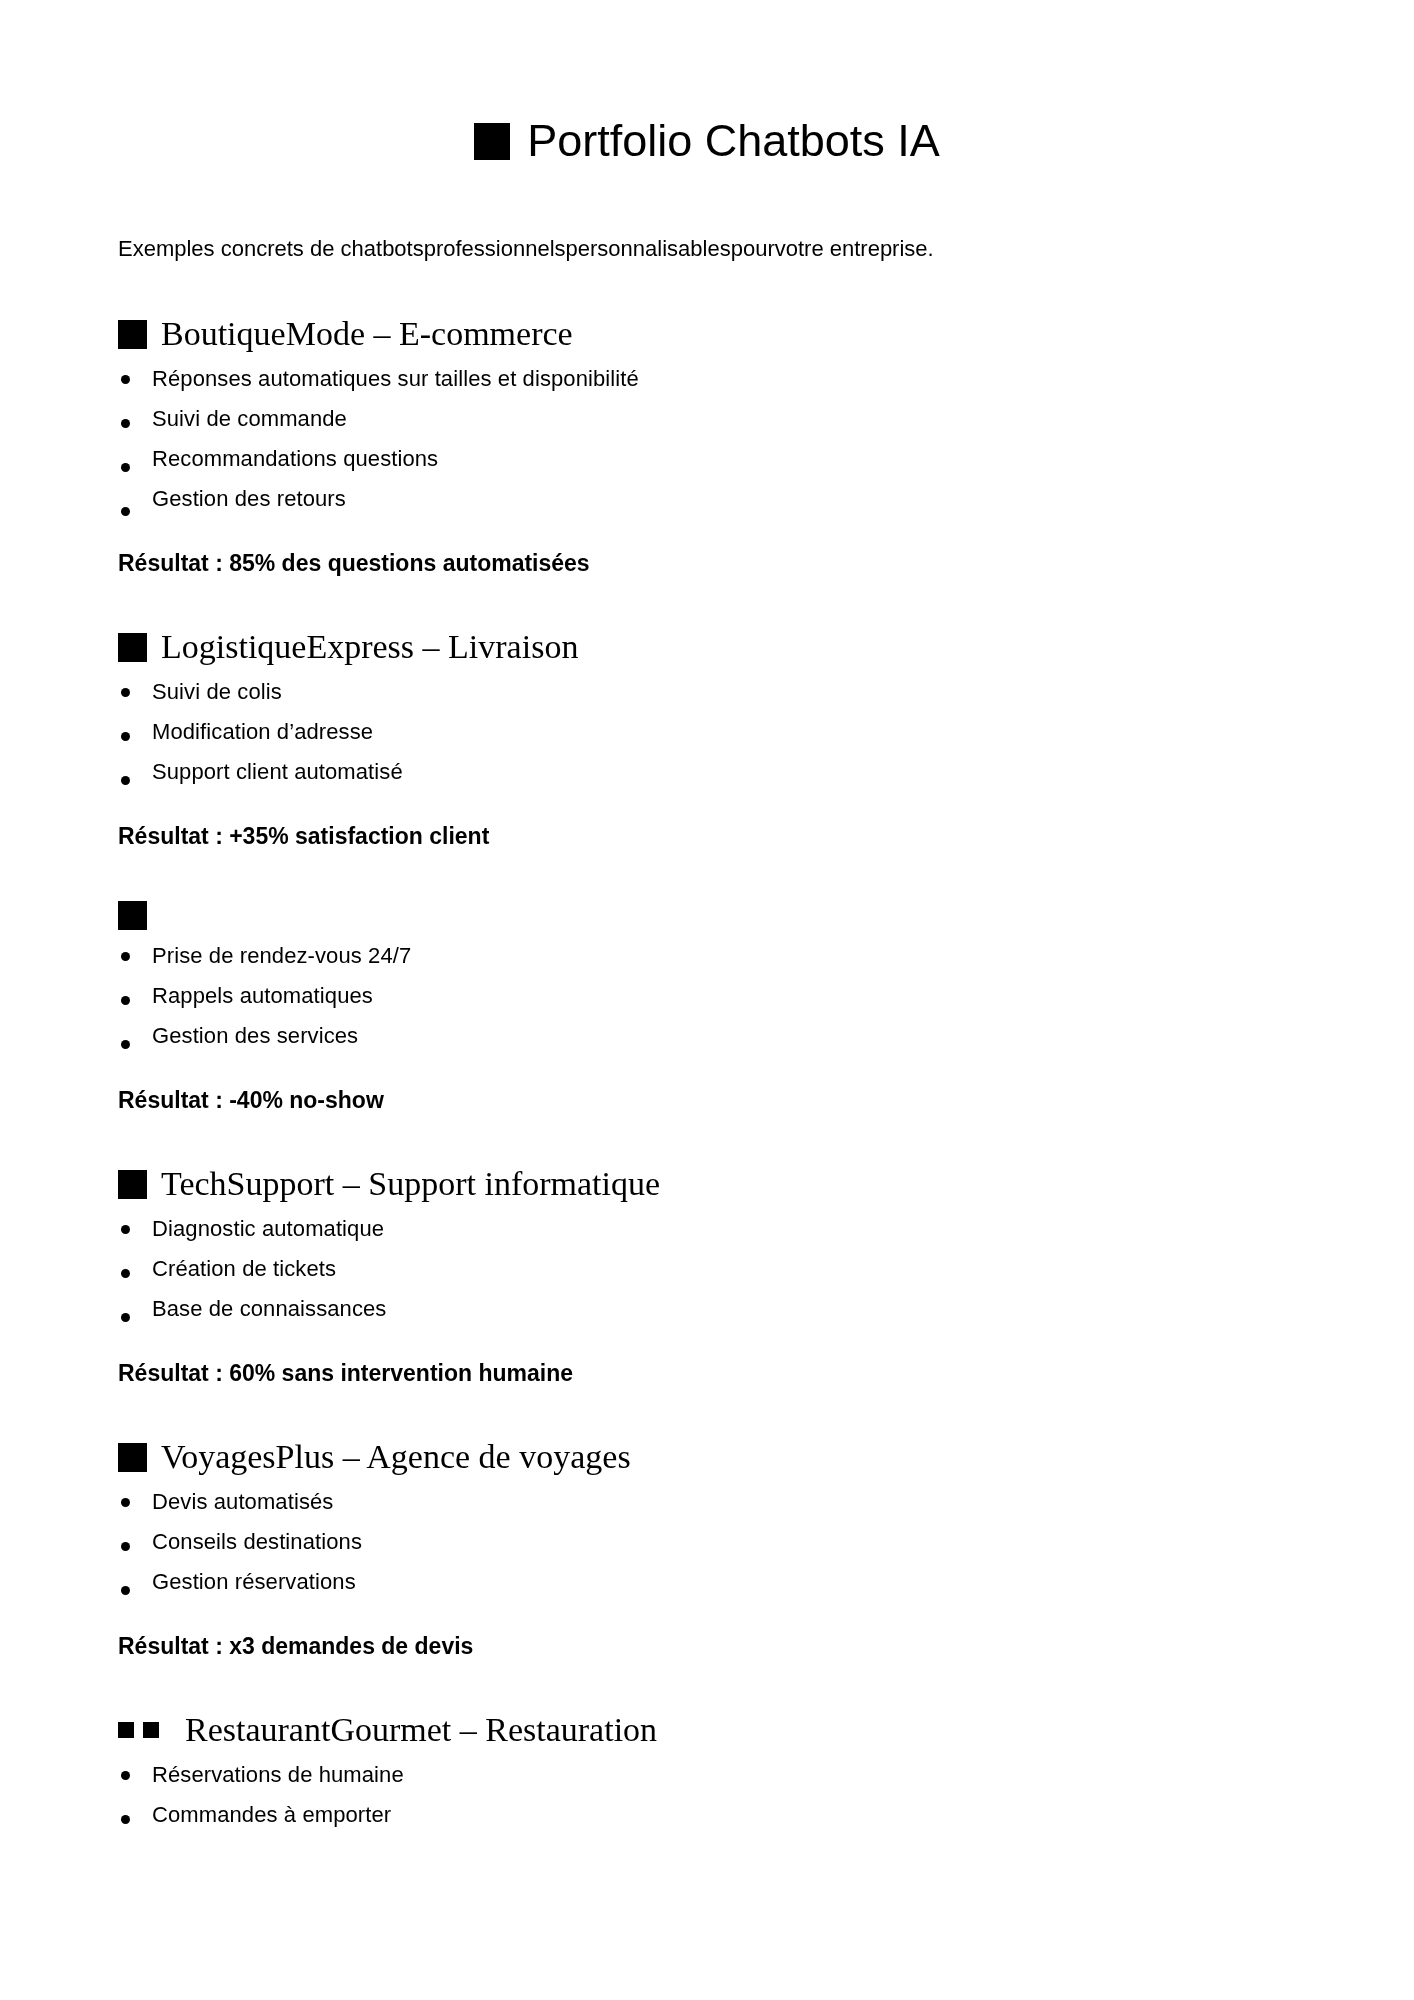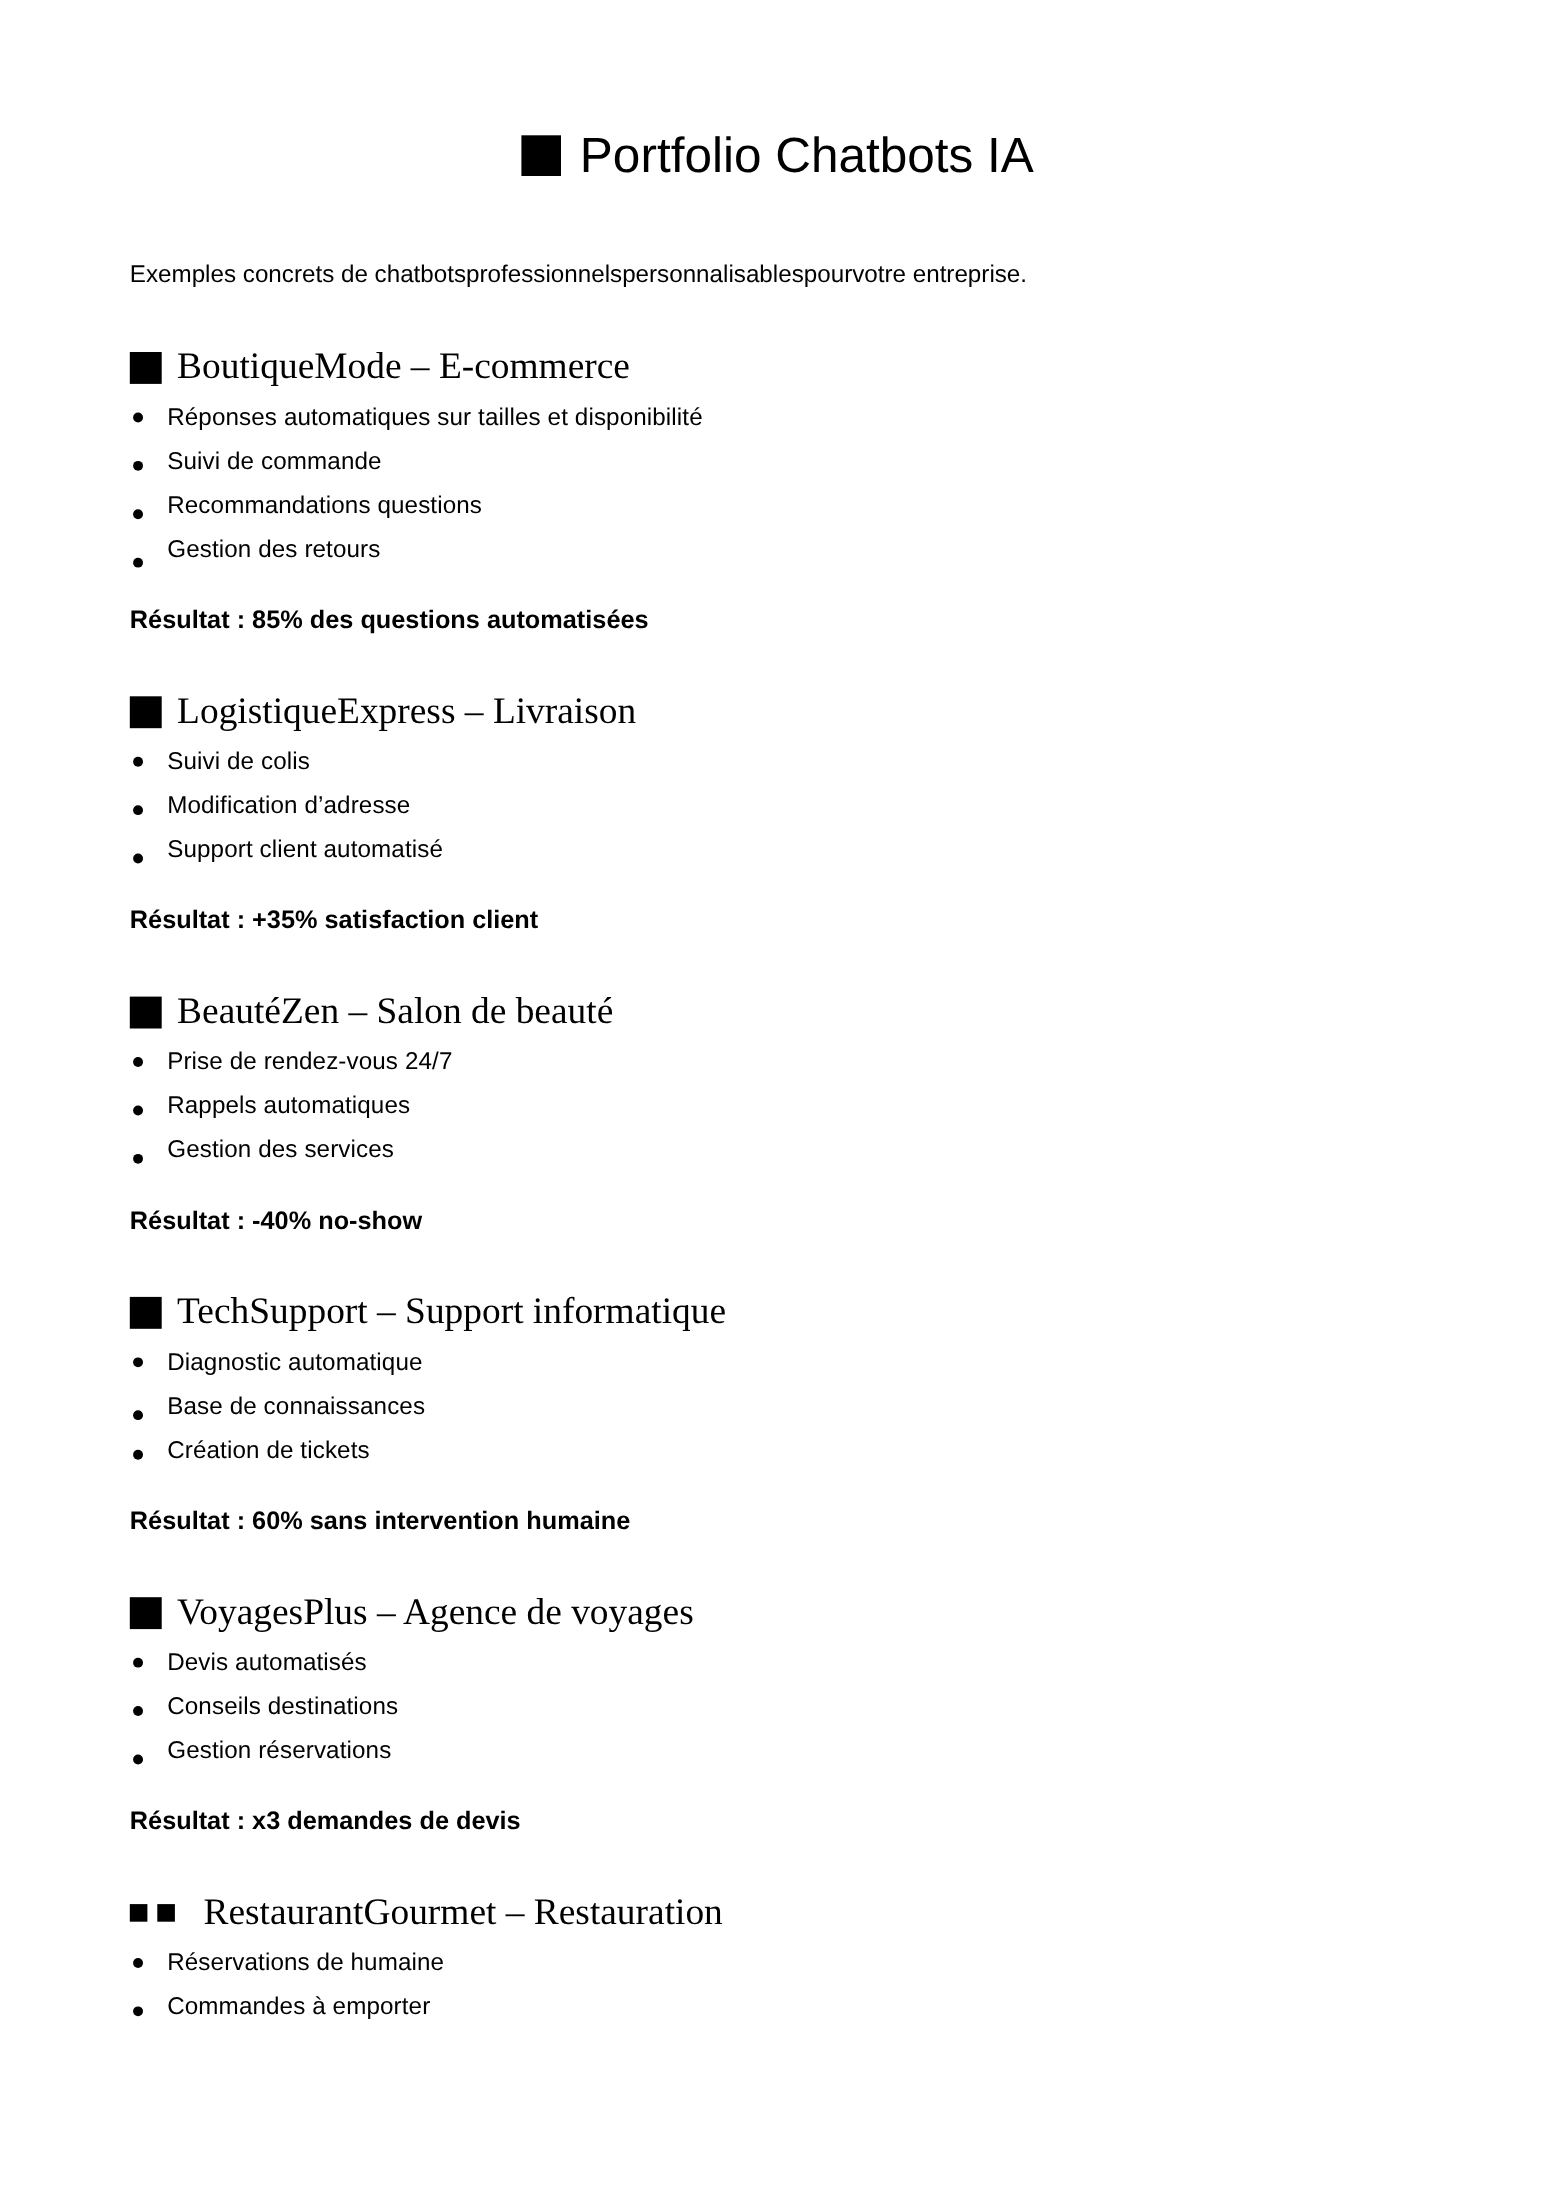--- a/index.html
+++ b/index.html
@@ -125,41 +125,40 @@
           <li style="--dy: 10px;">Support client automatisé</li>
         </ul>
     <p class="result">Résultat : +35% satisfaction client</p>
   </section>
 
   <section class="section">
     <h2>
       <span class="marker">
             <span class="sq sq-h2"></span>
           </span>
-      <span>BeautéZen – Salon de beauté</span>
     </h2>
     <ul class="bullets">
           <li style="--dy: 2px;">Prise de rendez-vous 24/7</li>
           <li style="--dy: 6px;">Rappels automatiques</li>
           <li style="--dy: 10px;">Gestion des services</li>
         </ul>
     <p class="result">Résultat : -40% no-show</p>
   </section>
 
   <section class="section">
     <h2>
       <span class="marker">
             <span class="sq sq-h2"></span>
           </span>
       <span>TechSupport – Support informatique</span>
     </h2>
     <ul class="bullets">
           <li style="--dy: 2px;">Diagnostic automatique</li>
+          <li style="--dy: 6px;">Création de tickets</li>
           <li style="--dy: 10px;">Base de connaissances</li>
-          <li style="--dy: 6px;">Création de tickets</li>
         </ul>
     <p class="result">Résultat : 60% sans intervention humaine</p>
   </section>
 
   <section class="section">
     <h2>
       <span class="marker">
             <span class="sq sq-h2"></span>
           </span>
       <span>VoyagesPlus – Agence de voyages</span>

